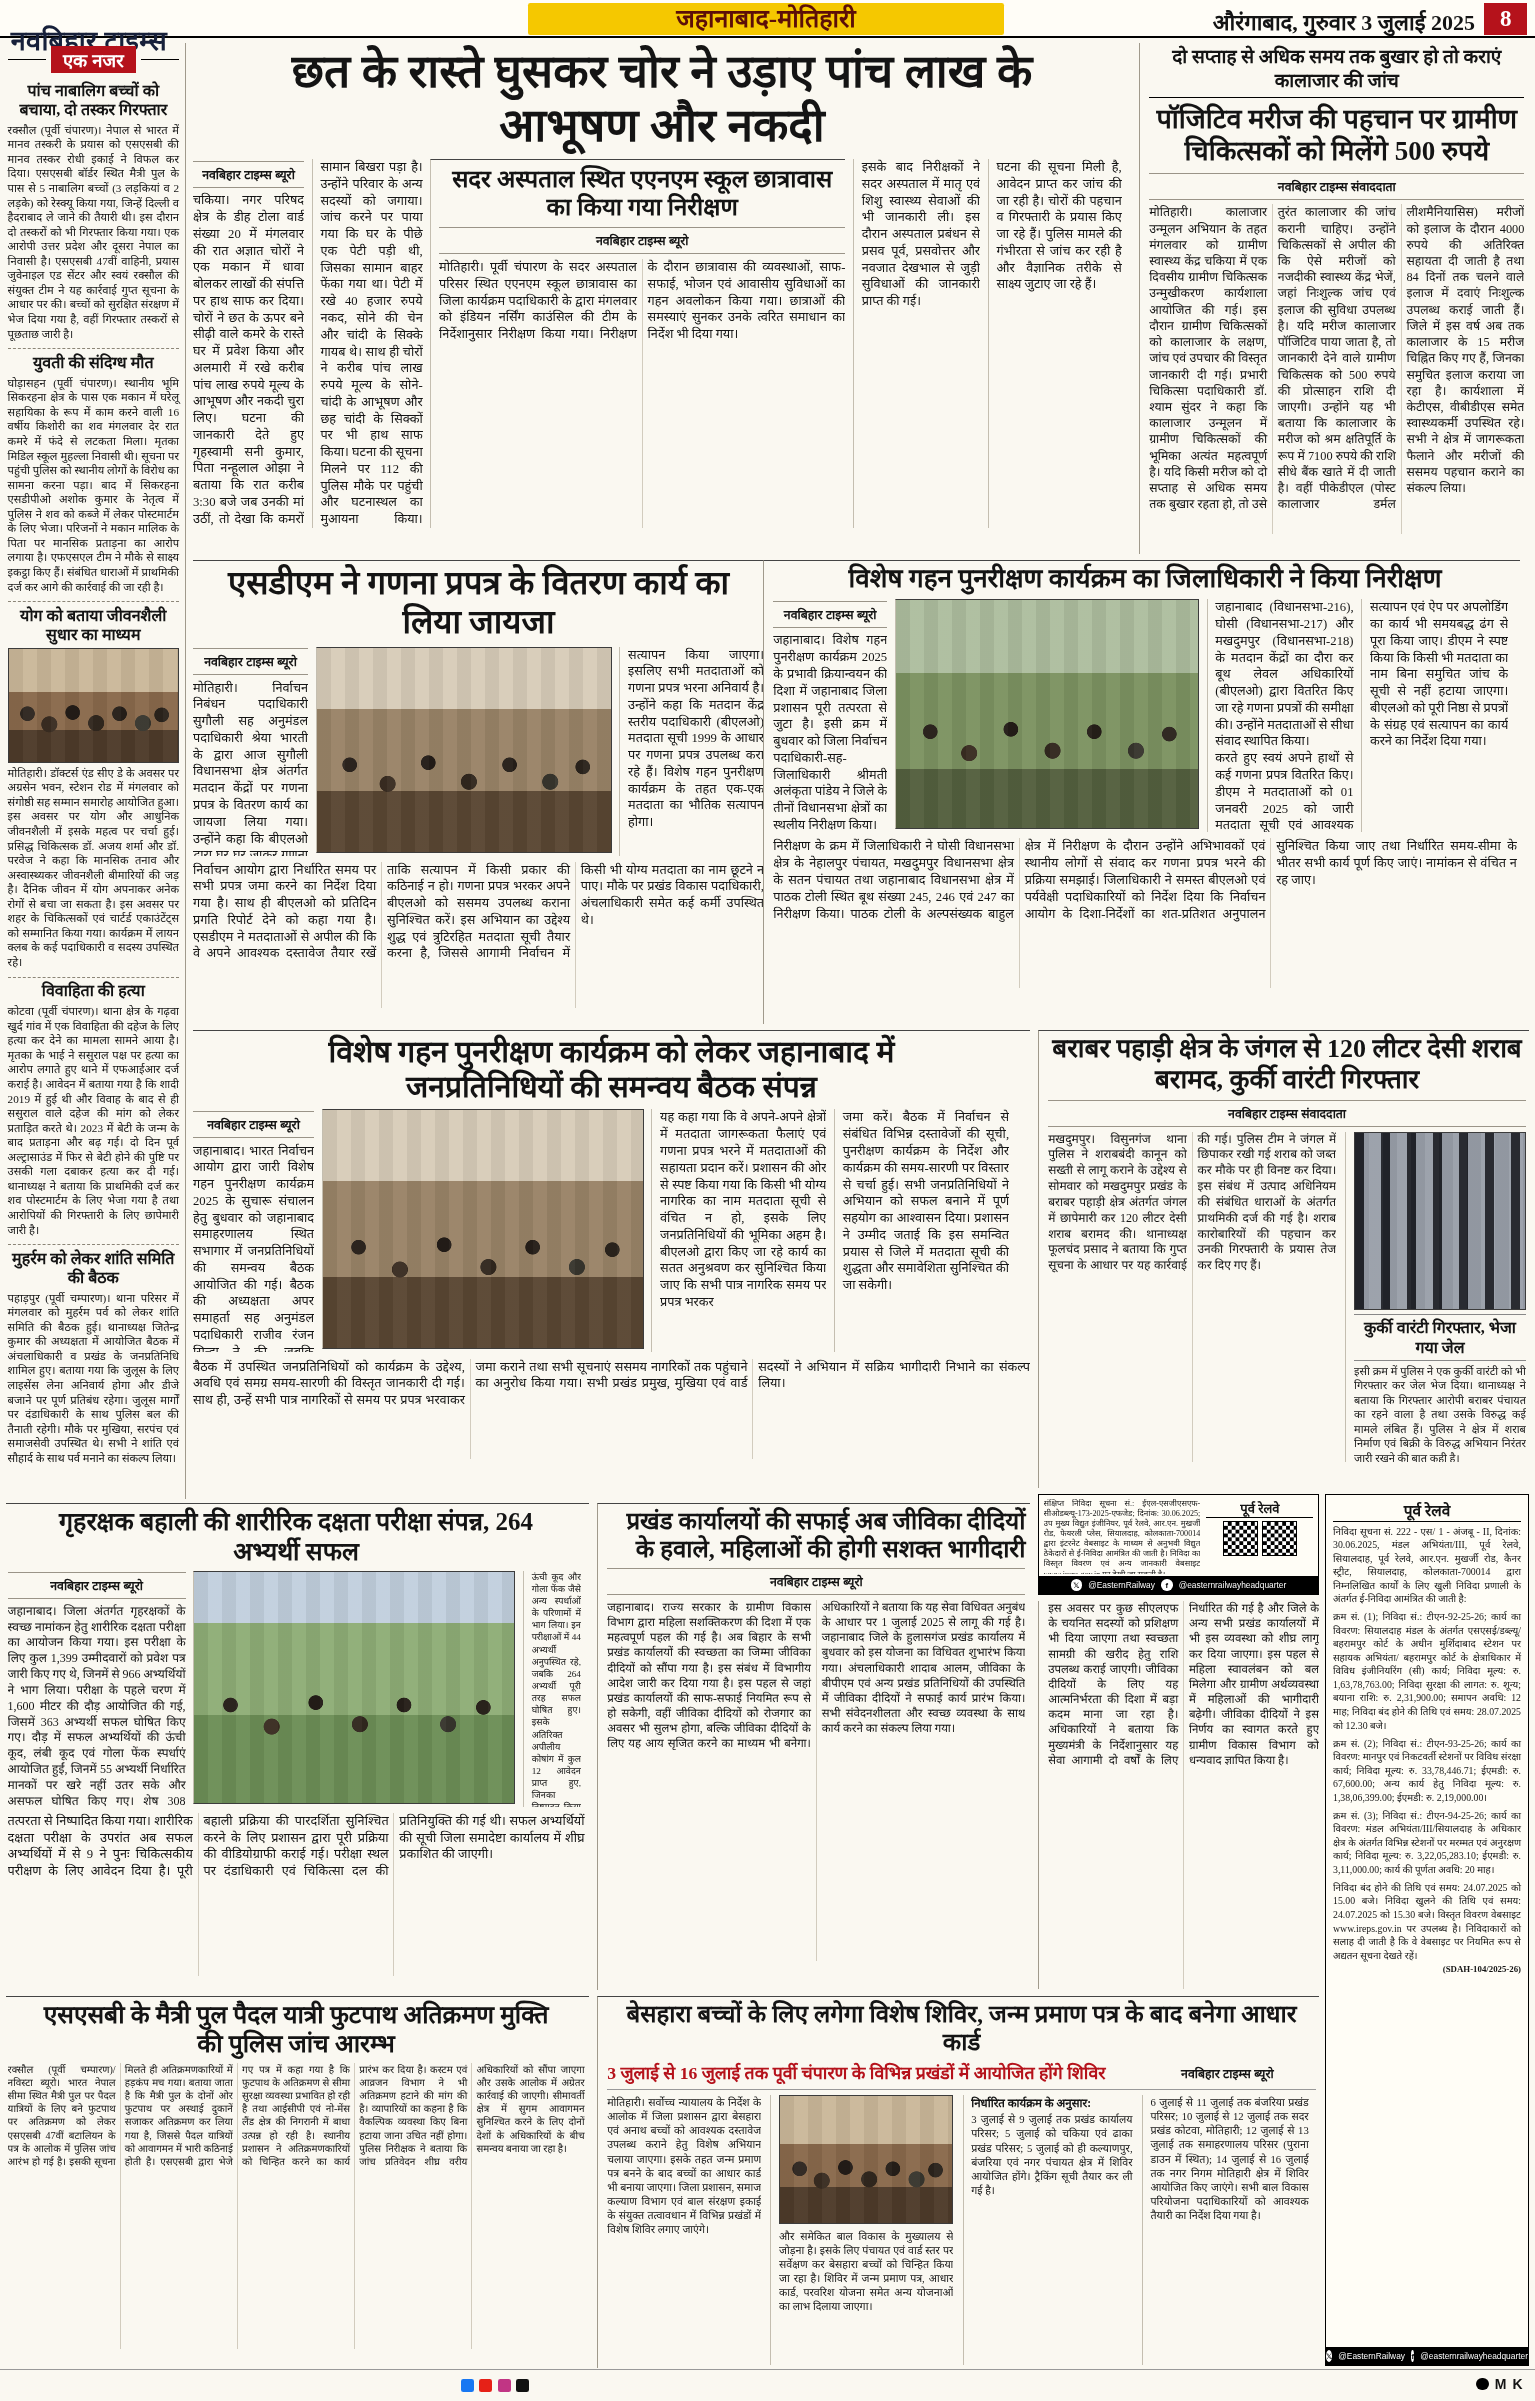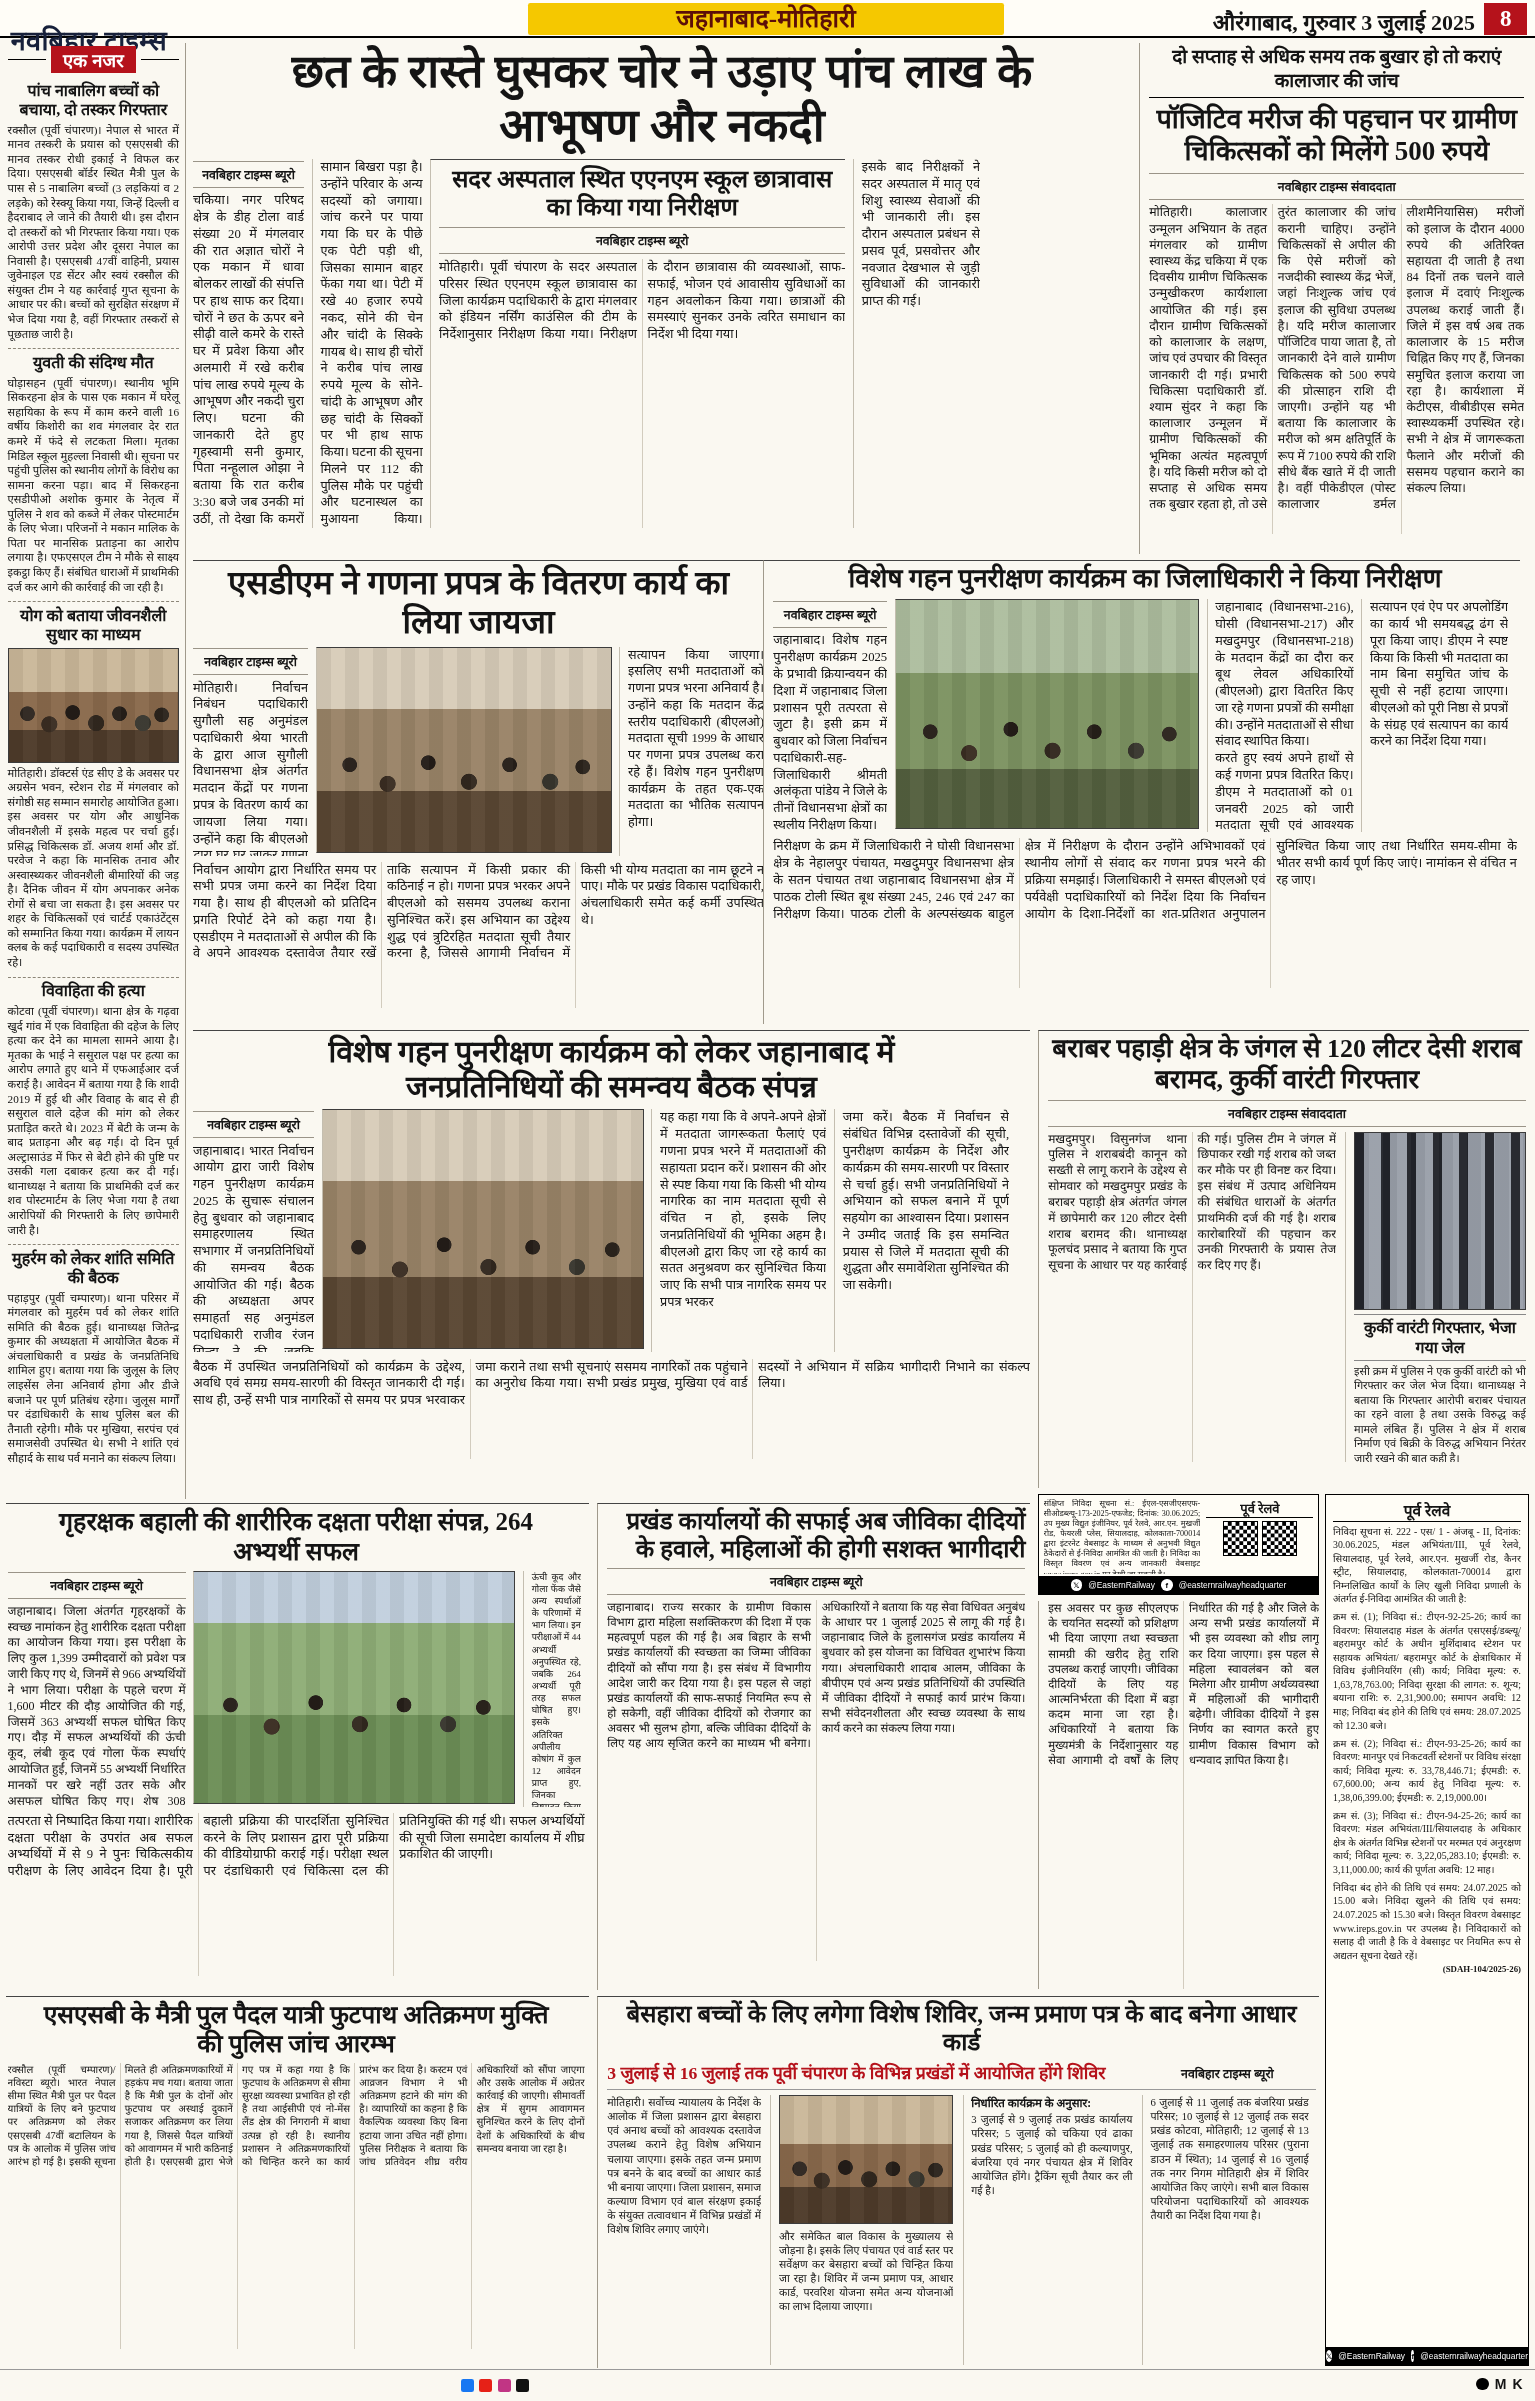--- a/index.html
+++ b/index.html
@@ -211,20 +211,23 @@
         <p>सामान बिखरा पड़ा है। उन्होंने परिवार के अन्य सदस्यों को जगाया। जांच करने पर पाया गया कि घर के पीछे एक पेटी पड़ी थी, जिसका सामान बाहर फेंका गया था। पेटी में रखे 40 हजार रुपये नकद, सोने की चेन और चांदी के सिक्के गायब थे। साथ ही चोरों ने करीब पांच लाख रुपये मूल्य के सोने-चांदी के आभूषण और छह चांदी के सिक्कों पर भी हाथ साफ किया। घटना की सूचना मिलने पर 112 की पुलिस मौके पर पहुंची और घटनास्थल का मुआयना किया। गृहस्वामी द्वारा स्थानीय थाना में आवेदन भी दिया गया है। इस संबंध में प्रभारी थानाध्यक्ष गौरव कुमार ने बताया कि</p>
       </div>
       <div class="nested">
         <h2>सदर अस्पताल स्थित एएनएम स्कूल छात्रावास का किया गया निरीक्षण</h2>
         <div class="byline">नवबिहार टाइम्स ब्यूरो</div>
         <div class="nbody body">मोतिहारी। पूर्वी चंपारण के सदर अस्पताल परिसर स्थित एएनएम स्कूल छात्रावास का जिला कार्यक्रम पदाधिकारी के द्वारा मंगलवार को इंडियन नर्सिंग काउंसिल की टीम के निर्देशानुसार निरीक्षण किया गया। निरीक्षण के दौरान छात्रावास की व्यवस्थाओं, साफ-सफाई, भोजन एवं आवासीय सुविधाओं का गहन अवलोकन किया गया। छात्राओं की समस्याएं सुनकर उनके त्वरित समाधान का निर्देश भी दिया गया।</div>
       </div>
       <div class="colN c165">
         <p>इसके बाद निरीक्षकों ने सदर अस्पताल में मातृ एवं शिशु स्वास्थ्य सेवाओं की भी जानकारी ली। इस दौरान अस्पताल प्रबंधन से प्रसव पूर्व, प्रसवोत्तर और नवजात देखभाल से जुड़ी सुविधाओं की जानकारी प्राप्त की गई।</p>
       </div>
+      <div class="colN c175">
+        <p>घटना की सूचना मिली है, आवेदन प्राप्त कर जांच की जा रही है। चोरों की पहचान व गिरफ्तारी के प्रयास किए जा रहे हैं। पुलिस मामले की गंभीरता से जांच कर रही है और वैज्ञानिक तरीके से साक्ष्य जुटाए जा रहे हैं।</p>
+      </div>
     </div>
   </section>
 
   <section class="sec kalazar art">
     <div class="kicker">दो सप्ताह से अधिक समय तक बुखार हो तो कराएं कालाजार की जांच</div>
     <h2>पॉजिटिव मरीज की पहचान पर ग्रामीण चिकित्सकों को मिलेंगे 500 रुपये</h2>
     <div class="byline">नवबिहार टाइम्स संवाददाता</div>
     <div class="kbody body">मोतिहारी। कालाजार उन्मूलन अभियान के तहत मंगलवार को ग्रामीण स्वास्थ्य केंद्र चकिया में एक दिवसीय ग्रामीण चिकित्सक उन्मुखीकरण कार्यशाला आयोजित की गई। इस दौरान ग्रामीण चिकित्सकों को कालाजार के लक्षण, जांच एवं उपचार की विस्तृत जानकारी दी गई। प्रभारी चिकित्सा पदाधिकारी डॉ. श्याम सुंदर ने कहा कि कालाजार उन्मूलन में ग्रामीण चिकित्सकों की भूमिका अत्यंत महत्वपूर्ण है। यदि किसी मरीज को दो सप्ताह से अधिक समय तक बुखार रहता हो, तो उसे तुरंत कालाजार की जांच करानी चाहिए। उन्होंने चिकित्सकों से अपील की कि ऐसे मरीजों को नजदीकी स्वास्थ्य केंद्र भेजें, जहां निःशुल्क जांच एवं इलाज की सुविधा उपलब्ध है। यदि मरीज कालाजार पॉजिटिव पाया जाता है, तो जानकारी देने वाले ग्रामीण चिकित्सक को 500 रुपये की प्रोत्साहन राशि दी जाएगी। उन्होंने यह भी बताया कि कालाजार के मरीज को श्रम क्षतिपूर्ति के रूप में 7100 रुपये की राशि सीधे बैंक खाते में दी जाती है। वहीं पीकेडीएल (पोस्ट कालाजार डर्मल लीशमैनियासिस) मरीजों को इलाज के दौरान 4000 रुपये की अतिरिक्त सहायता दी जाती है तथा 84 दिनों तक चलने वाले इलाज में दवाएं निःशुल्क उपलब्ध कराई जाती हैं। जिले में इस वर्ष अब तक कालाजार के 15 मरीज चिह्नित किए गए हैं, जिनका समुचित इलाज कराया जा रहा है। कार्यशाला में केटीएस, वीबीडीएस समेत स्वास्थ्यकर्मी उपस्थित रहे। सभी ने क्षेत्र में जागरूकता फैलाने और मरीजों की ससमय पहचान कराने का संकल्प लिया।</div>
   </section>
 
@@ -313,21 +316,21 @@
       <span class="sicon">f</span>
       <span>@easternrailwayheadquarter</span>
     </div>
   </section>
 
   <section class="sec rail2">
     <div class="rail-brand">पूर्व रेलवे</div>
     <div class="rbody">निविदा सूचना सं. 222 - एस/ 1 - अंजबू - II, दिनांक: 30.06.2025, मंडल अभियंता/III, पूर्व रेलवे, सियालदाह, पूर्व रेलवे, आर.एन. मुखर्जी रोड, कैनर स्ट्रीट, सियालदाह, कोलकाता-700014 द्वारा निम्नलिखित कार्यों के लिए खुली निविदा प्रणाली के अंतर्गत ई-निविदा आमंत्रित की जाती है:</div>
     <div class="rbody">क्रम सं. (1); निविदा सं.: टीएन-92-25-26; कार्य का विवरण: सियालदाह मंडल के अंतर्गत एसएसई/डब्ल्यू/ बहरामपुर कोर्ट के अधीन मुर्शिदाबाद स्टेशन पर सहायक अभियंता/ बहरामपुर कोर्ट के क्षेत्राधिकार में विविध इंजीनियरिंग (सी) कार्य; निविदा मूल्य: रु. 1,63,78,763.00; निविदा सुरक्षा की लागत: रु. शून्य; बयाना राशि: रु. 2,31,900.00; समापन अवधि: 12 माह; निविदा बंद होने की तिथि एवं समय: 28.07.2025 को 12.30 बजे।</div>
     <div class="rbody">क्रम सं. (2); निविदा सं.: टीएन-93-25-26; कार्य का विवरण: मानपुर एवं निकटवर्ती स्टेशनों पर विविध संरक्षा कार्य; निविदा मूल्य: रु. 33,78,446.71; ईएमडी: रु. 67,600.00; अन्य कार्य हेतु निविदा मूल्य: रु. 1,38,06,399.00; ईएमडी: रु. 2,19,000.00।</div>
-    <div class="rbody">क्रम सं. (3); निविदा सं.: टीएन-94-25-26; कार्य का विवरण: मंडल अभियंता/III/सियालदाह के अधिकार क्षेत्र के अंतर्गत विभिन्न स्टेशनों पर मरम्मत एवं अनुरक्षण कार्य; निविदा मूल्य: रु. 3,22,05,283.10; ईएमडी: रु. 3,11,000.00; कार्य की पूर्णता अवधि: 12 माह।</div>
+    <div class="rbody">क्रम सं. (3); निविदा सं.: टीएन-94-25-26; कार्य का विवरण: मंडल अभियंता/III/सियालदाह के अधिकार क्षेत्र के अंतर्गत विभिन्न स्टेशनों पर मरम्मत एवं अनुरक्षण कार्य; निविदा मूल्य: रु. 3,22,05,283.10; ईएमडी: रु. 3,11,000.00; कार्य की पूर्णता अवधि: 20 माह।</div>
     <div class="rbody">निविदा बंद होने की तिथि एवं समय: 24.07.2025 को 15.00 बजे। निविदा खुलने की तिथि एवं समय: 24.07.2025 को 15.30 बजे। विस्तृत विवरण वेबसाइट www.ireps.gov.in पर उपलब्ध है। निविदाकारों को सलाह दी जाती है कि वे वेबसाइट पर नियमित रूप से अद्यतन सूचना देखते रहें।</div>
     <div class="rail-ref">(SDAH-104/2025-26)</div>
     <div class="social-bar">
       <span class="sicon">𝕏</span>
       <span>@EasternRailway</span>
       <span class="sicon">f</span>
       <span>@easternrailwayheadquarter</span>
     </div>
   </section>
 

